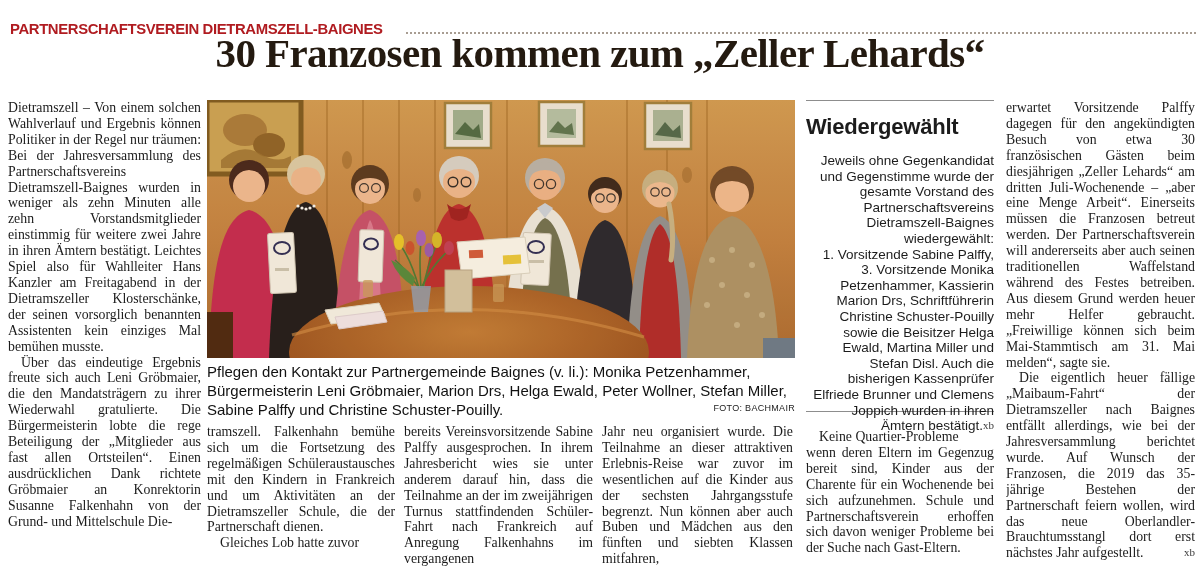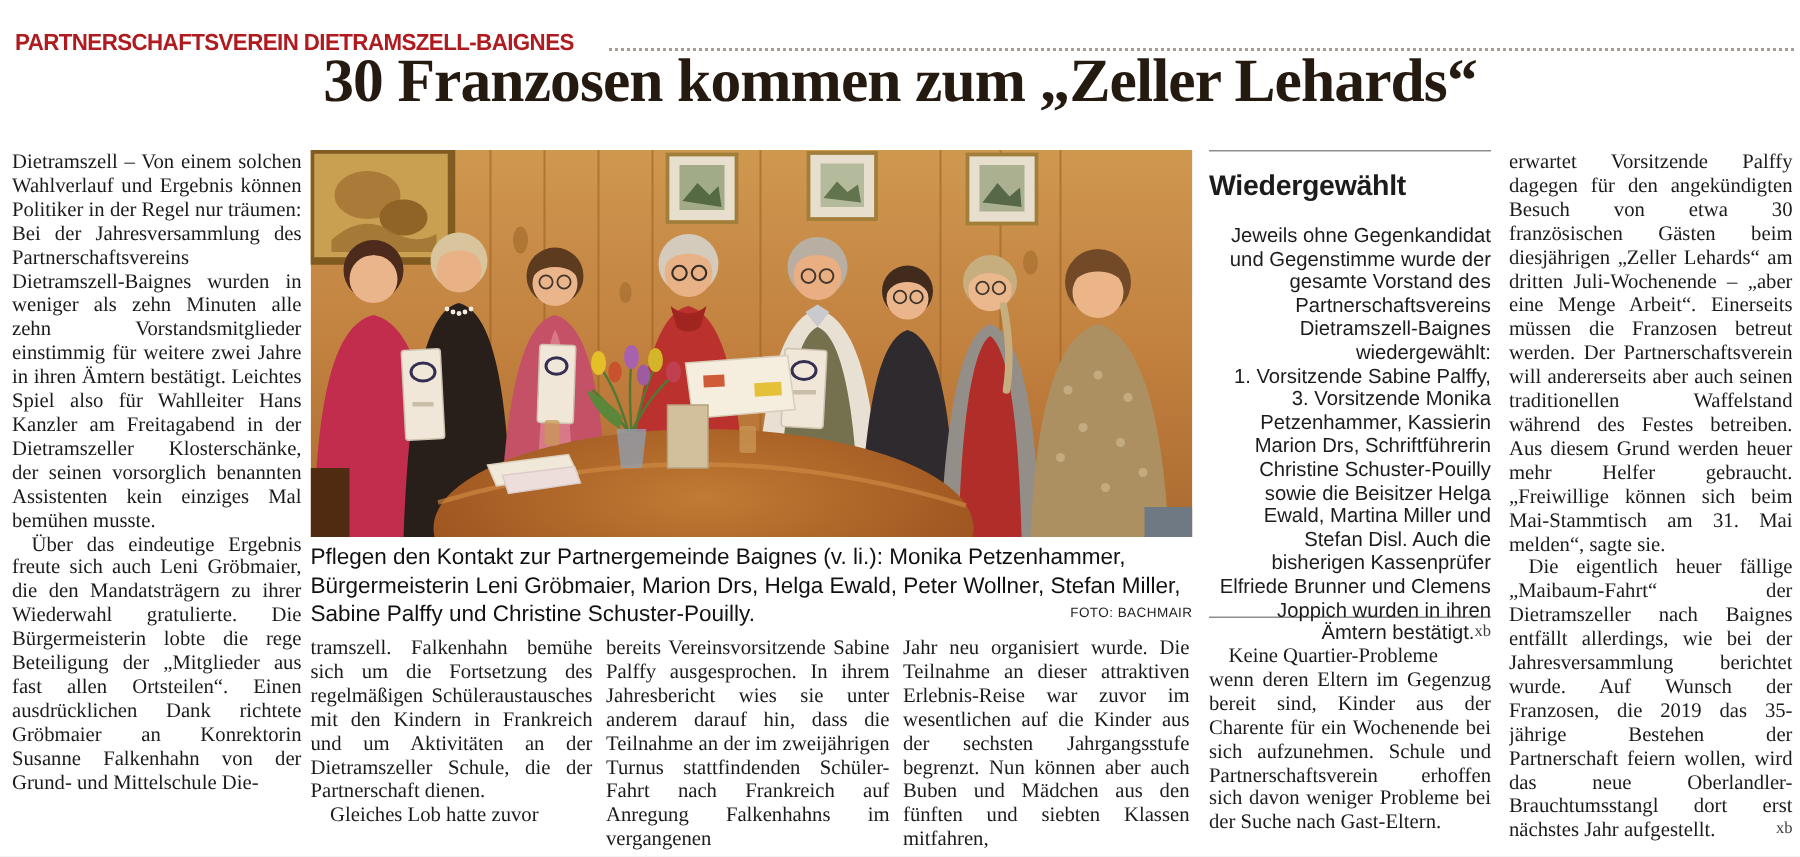--- a/index.html
+++ b/index.html
@@ -40,21 +40,21 @@
   .caption{position:absolute;left:207px;top:362px;width:588px;height:58px;
         font-family:"Liberation Sans","DejaVu Sans",sans-serif;font-size:15px;line-height:19px;color:#111;}
   .cap-bold{font-weight:normal;}
   .credit{position:absolute;right:0;bottom:2px;font-size:9px;letter-spacing:.3px;color:#222;
         font-family:"Liberation Sans",sans-serif;}
 
   
   .infobox{position:absolute;left:806px;top:100px;width:188px;height:312px;box-sizing:border-box;
         border-top:1px solid #8d8d8d;border-bottom:1px solid #8d8d8d;padding-top:13px;
         font-family:"Liberation Sans","DejaVu Sans",sans-serif;color:#1c1c1c;}
-  .infobox h2{margin:0 0 13px 0;font-size:19px;letter-spacing:-0.2px;}
+  .infobox h2{margin:0 0 13px 0;font-size:22px;letter-spacing:-0.2px;}
   .box-body{font-size:13.5px;line-height:15.6px;text-align:right;}
   .box-body div{margin:0;}
 </style>
 </head>
 <body>
 
 <div class="page">
 
   <div class="kicker">
     <span class="kicker-label">PARTNERSCHAFTSVEREIN DIETRAMSZELL-BAIGNES</span>

